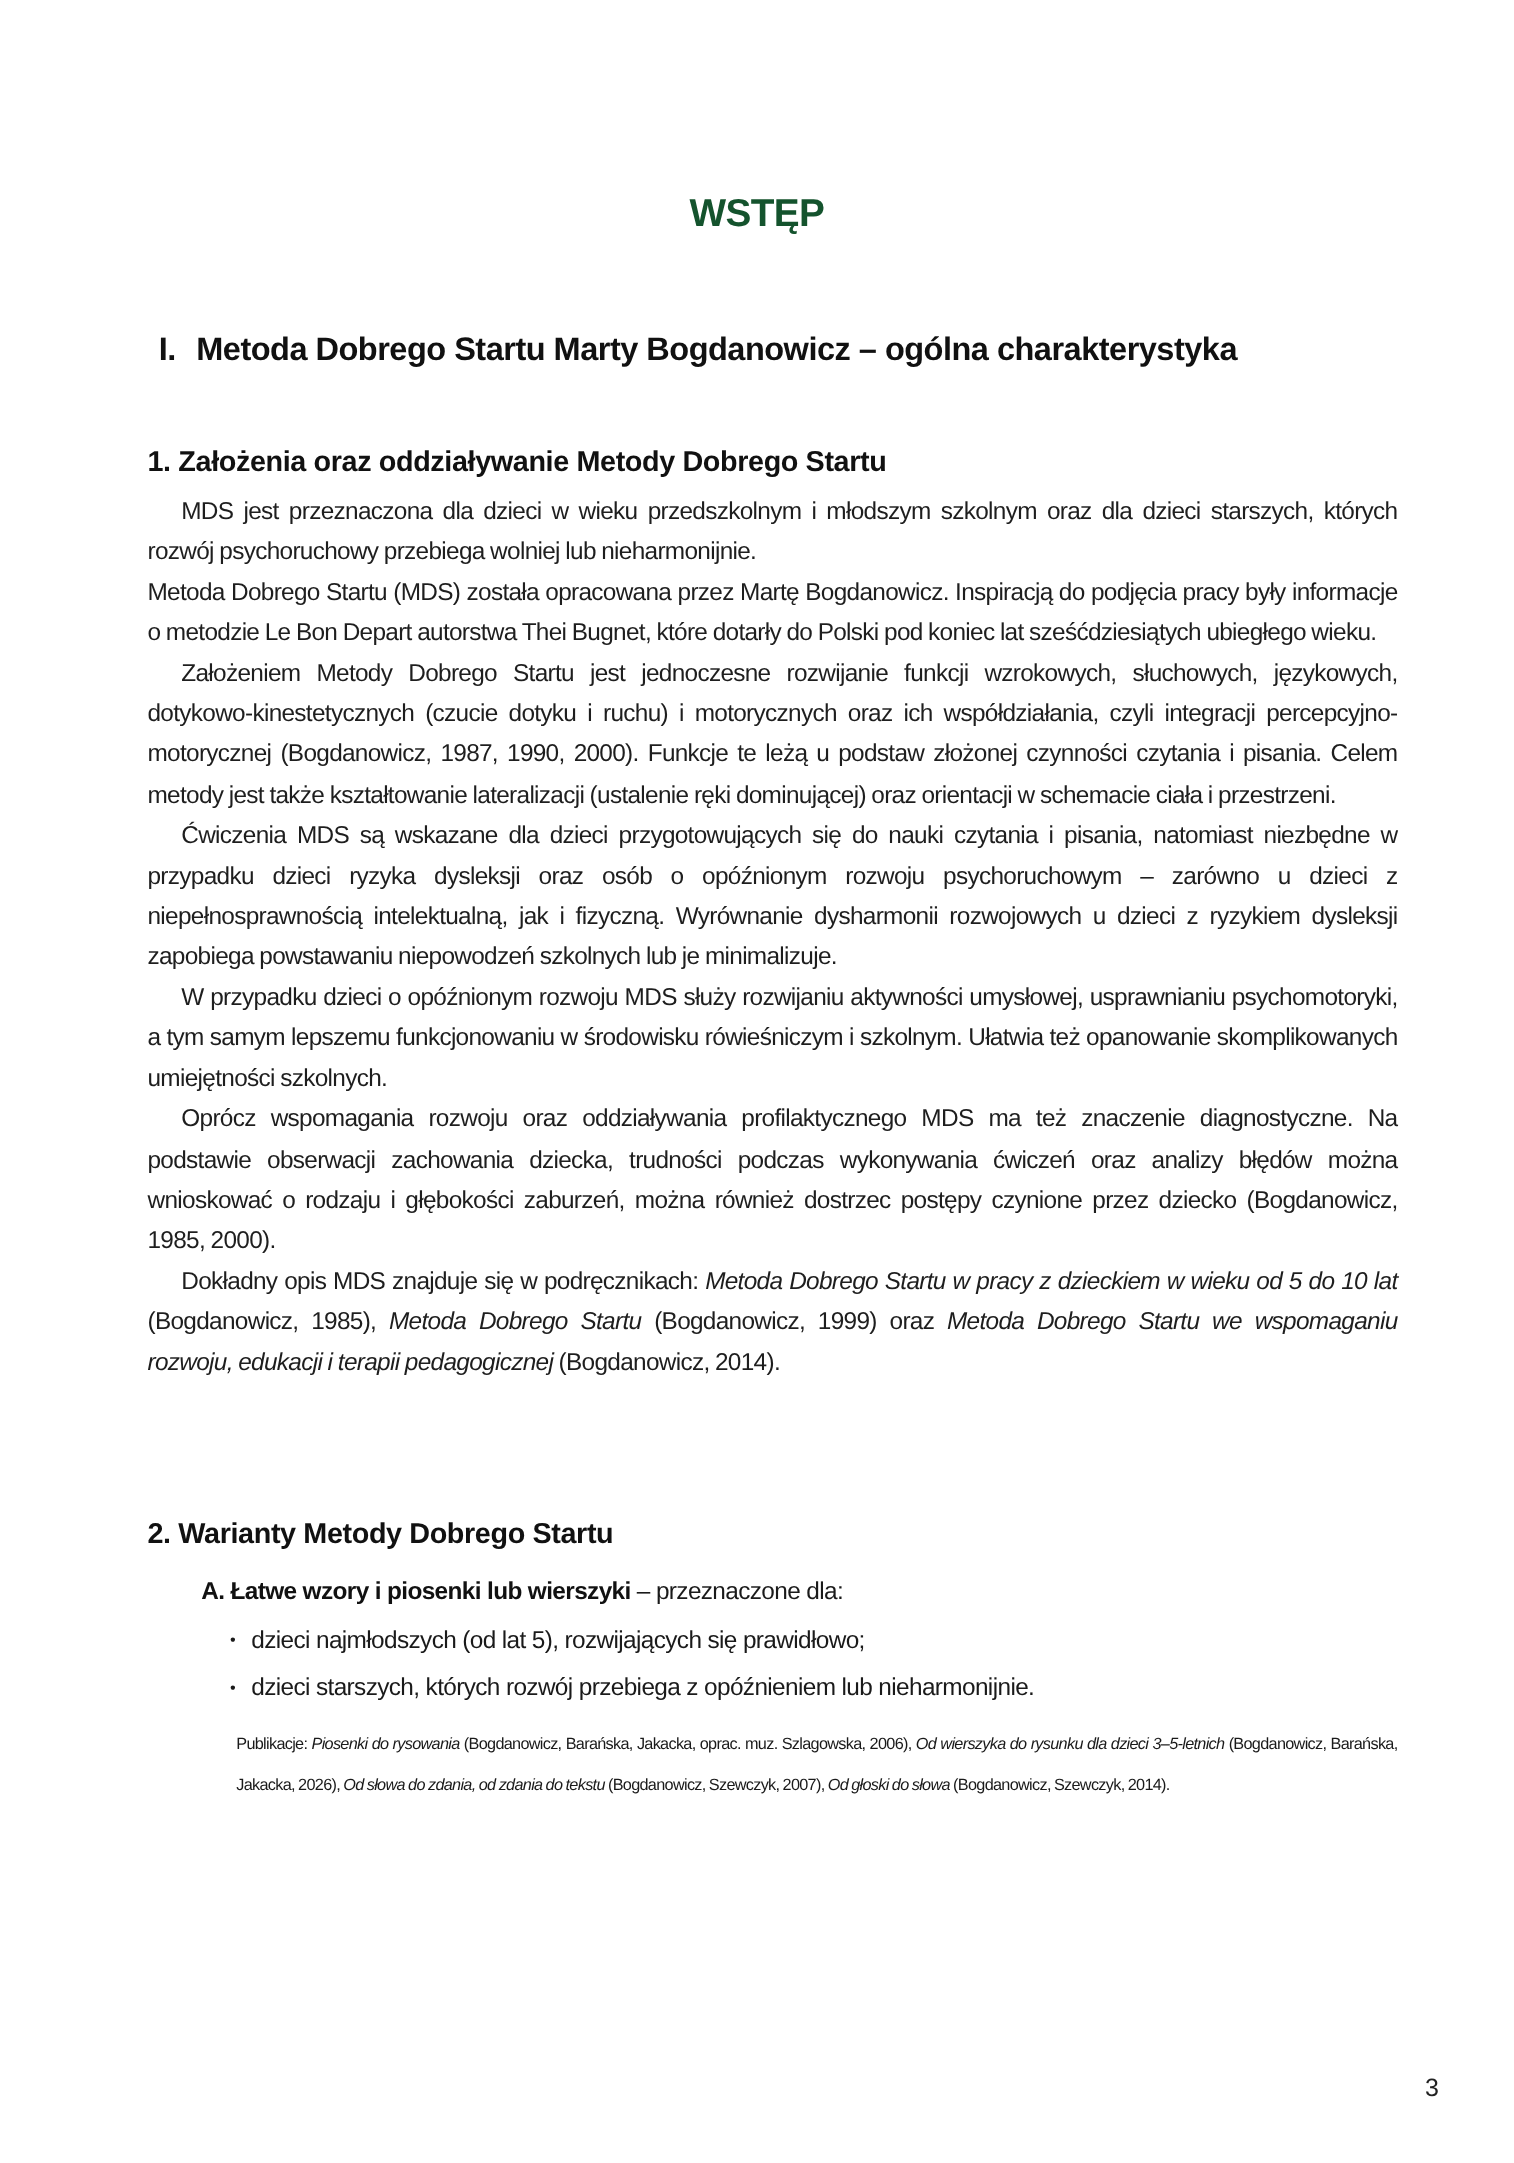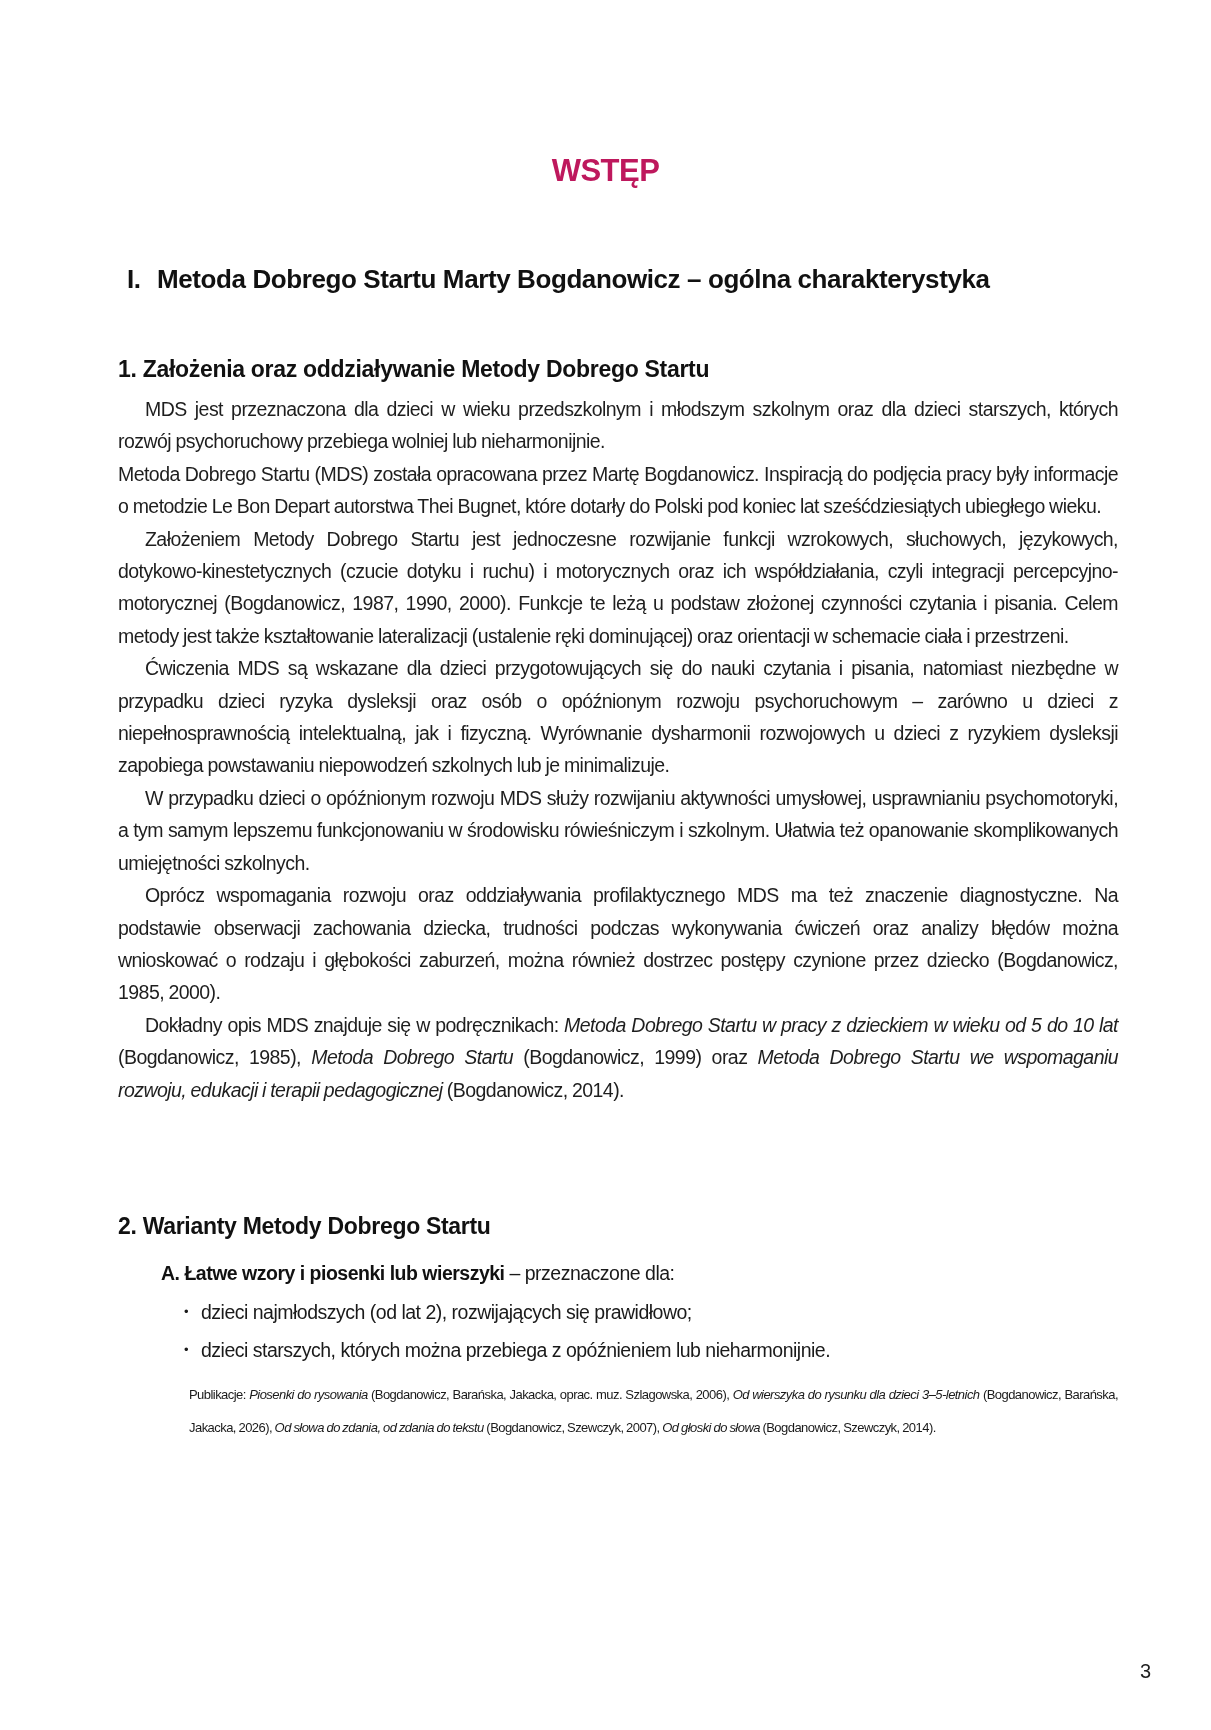--- a/index.html
+++ b/index.html
@@ -1,19 +1,19 @@
 <!DOCTYPE html>
 <html><head>
 <meta charset="utf-8">
 <style>
   html, body { margin: 0; padding: 0; background: #ffffff; }
   body { width: 1211px; height: 1730px; position: relative; overflow: hidden;
          font-family: "Liberation Sans", sans-serif; color: #1a1a1a; }
   .title { position: absolute; left: 0; width: 1211px; top: 153px; text-align: center;
-           font-size: 31px; font-weight: bold; letter-spacing: -0.5px; color: #be185d; }
+           font-size: 31px; font-weight: bold; letter-spacing: -0.5px; color: #14532d; }
   .chapter { position: absolute; left: 127px; top: 258px; width: 900px;
              font-size: 26px; font-weight: bold; line-height: 42px; color: #111; letter-spacing: -0.4px; }
   .chapter .num { position: absolute; left: 0; top: 0; }
   .chapter .txt { display: block; margin-left: 30px; }
   .h2 { font-size: 23px; font-weight: bold; color: #111; letter-spacing: -0.3px; margin: 0; }
   .para { font-size: 19.5px; line-height: 32.4px; margin: 0; text-align: justify;
           letter-spacing: -0.55px; word-spacing: -0.5px; color: #1e1e1e; }
   .para.indent { text-indent: 27px; }
   .sec1 { position: absolute; left: 118px; top: 356px; width: 1000px; }
   .sec1 .h2 { margin-bottom: 10px; }
@@ -50,19 +50,19 @@
   <p class="para indent">Oprócz wspomagania rozwoju oraz oddziaływania profilaktycznego MDS ma też znaczenie diagnostyczne. Na podstawie obserwacji zachowania dziecka, trudności podczas wykonywania ćwiczeń oraz analizy błędów można wnioskować o rodzaju i głębokości zaburzeń, można również dostrzec postępy czynione przez dziecko (Bogdanowicz, 1985, 2000).</p>
   <p class="para indent"><span>Dokładny opis MDS znajduje się w podręcznikach: </span><i>Metoda Dobrego Startu w pracy z dzieckiem w wieku od 5 do 10 lat</i><span> (Bogdanowicz, 1985), </span><i>Metoda Dobrego Startu</i><span> (Bogdanowicz, 1999) oraz </span><i>Metoda Dobrego Startu we wspomaganiu rozwoju, edukacji i terapii pedagogicznej</i><span> (Bogdanowicz, 2014).</span></p>
 </div>
 
 <div class="sec2">
   <h2 class="h2">2. Warianty Metody Dobrego Startu</h2>
   <div class="variant">
     <b>A. Łatwe wzory i piosenki lub wierszyki</b><span> – przeznaczone dla:</span>
   </div>
   <ul class="bullets">
-    <li>dzieci najmłodszych (od lat 2), rozwijających się prawidłowo;</li>
-    <li>dzieci starszych, których można przebiega z opóźnieniem lub nieharmonijnie.</li>
+    <li>dzieci najmłodszych (od lat 5), rozwijających się prawidłowo;</li>
+    <li>dzieci starszych, których rozwój przebiega z opóźnieniem lub nieharmonijnie.</li>
   </ul>
   <p class="pubs"><span>Publikacje: </span><i>Piosenki do rysowania</i><span> (Bogdanowicz, Barańska, Jakacka, oprac. muz. Szlagowska, 2006), </span><i>Od wierszyka do rysunku dla dzieci 3–5-letnich</i><span> (Bogdanowicz, Barańska, Jakacka, 2026), </span><i>Od słowa do zdania, od zdania do tekstu</i><span> (Bogdanowicz, Szewczyk, 2007), </span><i>Od głoski do słowa</i><span> (Bogdanowicz, Szewczyk, 2014).</span></p>
 </div>
 
 <div class="pagenum">3</div>
 
 </body></html>

